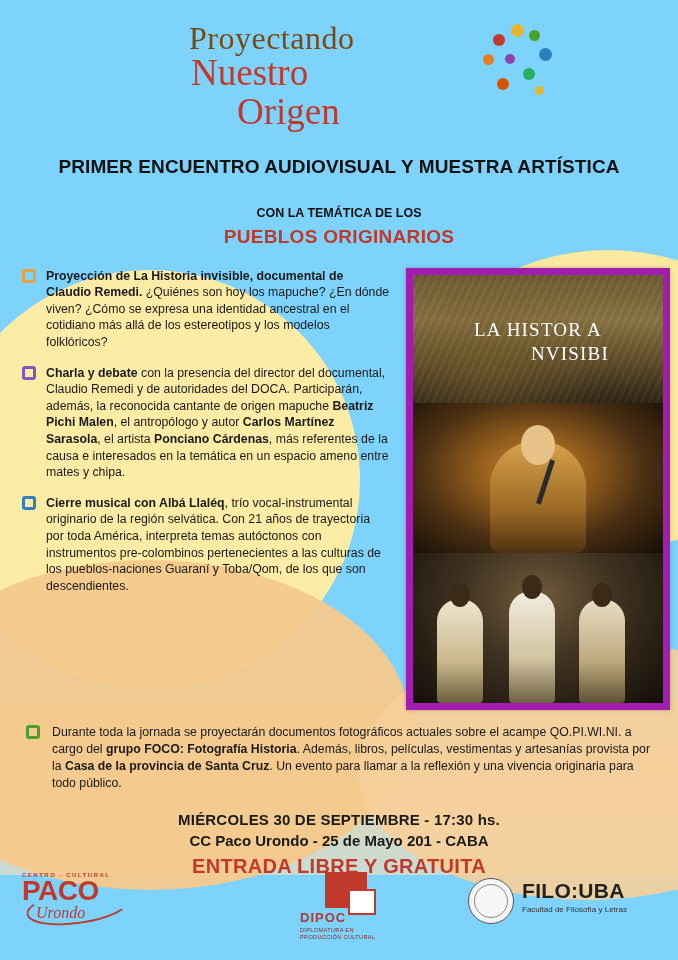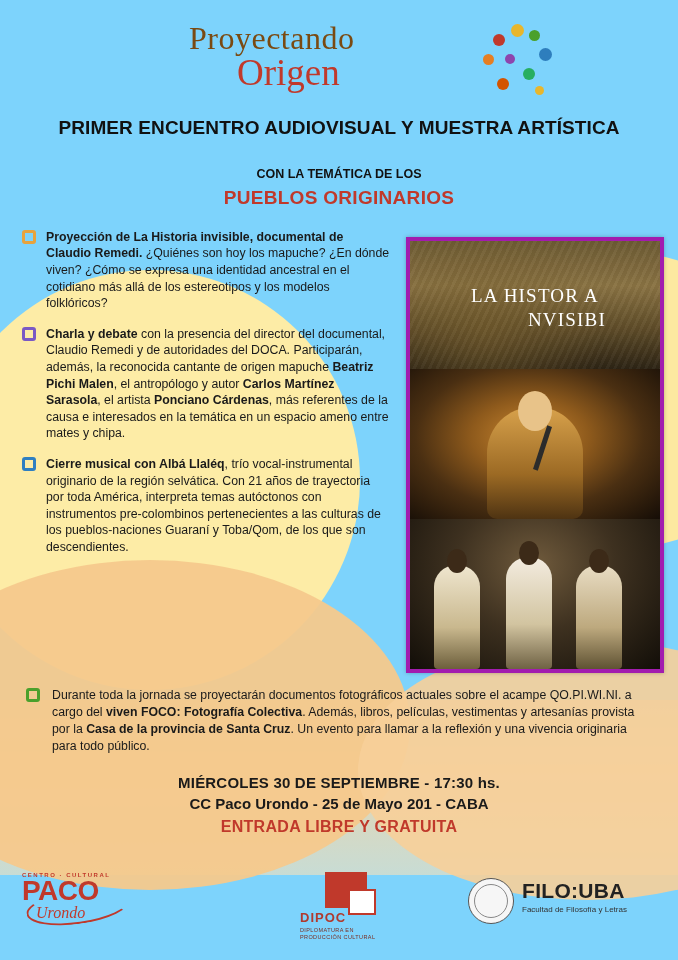--- a/index.html
+++ b/index.html
@@ -182,24 +182,23 @@
     position: absolute;
     inset: 0;
     border-radius: 3px;
   }
 
   b.em { font-weight: bold; }
 
   
   .photos {
     width: 250px;
-    border: 4px solid #a21caf;
+    border: 7px solid #a21caf;
     box-shadow: 0 0 4px rgba(0,0,0,0.25);
     background: #000;
-    margin-top: 8px;
   }
   .photo {
     position: relative;
     width: 100%;
     overflow: hidden;
   }
   .photo-1 {
     height: 128px;
     background:
       radial-gradient(circle at 30% 70%, rgba(120,95,45,0.55), rgba(0,0,0,0) 60%),
@@ -308,21 +307,21 @@
     color: #1a1a1a;
     letter-spacing: 0.2px;
   }
   .event-line2 {
     font-size: 15px;
     font-weight: bold;
     color: #1a1a1a;
     margin-top: 4px;
   }
   .event-line3 {
-    font-size: 16px;
+    font-size: 20px;
     font-weight: bold;
     color: #c0392b;
     margin-top: 6px;
     letter-spacing: 0.3px;
   }
 
   
   .footer {
     position: absolute;
     left: 0; right: 0;
@@ -455,20 +454,21 @@
   <div class="blob blob-yellow-right"></div>
   <div class="band-bottom"></div>
   <div class="blob blob-orange"></div>
   <div class="blob blob-orange-2"></div>
 
   <div class="content">
 
     <div class="logo-wrap">
       <div class="logo-block">
         <div class="logo-line1">Proyectando</div>
+        <div class="logo-line2">Nuestro</div>
         <div class="logo-line3">Origen</div>
         <div class="logo-dots">
           <div class="dot" style="left:30px;top:0;width:13px;height:13px;background:#e8b62c;"></div>
           <div class="dot" style="left:48px;top:6px;width:11px;height:11px;background:#4aa02c;"></div>
           <div class="dot" style="left:12px;top:10px;width:12px;height:12px;background:#c0392b;"></div>
           <div class="dot" style="left:58px;top:24px;width:13px;height:13px;background:#2e7ebd;"></div>
           <div class="dot" style="left:2px;top:30px;width:11px;height:11px;background:#e67e22;"></div>
           <div class="dot" style="left:24px;top:30px;width:10px;height:10px;background:#8e44ad;"></div>
           <div class="dot" style="left:42px;top:44px;width:12px;height:12px;background:#27ae60;"></div>
           <div class="dot" style="left:16px;top:54px;width:12px;height:12px;background:#d35400;"></div>
@@ -537,21 +537,21 @@
         </div>
       </div>
 
     </div>
 
     <div class="closing">
       <div class="item">
         <span class="bullet">
           <span class="ring" style="border:3px solid #4aa02c;"></span>
         </span>
-        <p><span>Durante toda la jornada se proyectarán documentos fotográficos actuales sobre el acampe QO.PI.WI.NI. a cargo del <b class="em">viven FOCO: Fotografía Colectiva</b>. Además, libros, películas, vestimentas y artesanías provista por la <b class="em">Casa de la provincia de Santa Cruz</b>. Un evento para llamar a la reflexión y una vivencia originaria para todo público.</span></p>
+        <p><span>Durante toda la jornada se proyectarán documentos fotográficos actuales sobre el acampe QO.PI.WI.NI. a cargo del <b class="em">grupo FOCO: Fotografía Historia</b>. Además, libros, películas, vestimentas y artesanías provista por la <b class="em">Casa de la provincia de Santa Cruz</b>. Un evento para llamar a la reflexión y una vivencia originaria para todo público.</span></p>
       </div>
     </div>
 
     <div class="event">
       <div class="event-line1">MIÉRCOLES 30 DE SEPTIEMBRE - 17:30 hs.</div>
       <div class="event-line2">CC Paco Urondo - 25 de Mayo 201 - CABA</div>
       <div class="event-line3">ENTRADA LIBRE Y GRATUITA</div>
     </div>
 
   </div>

